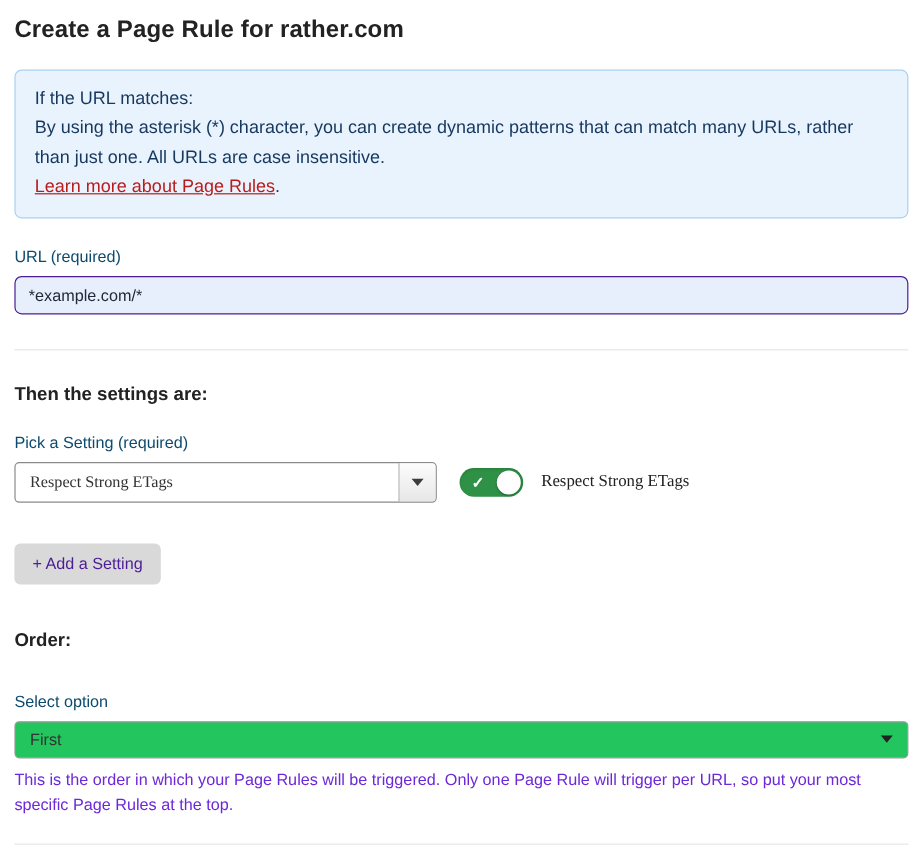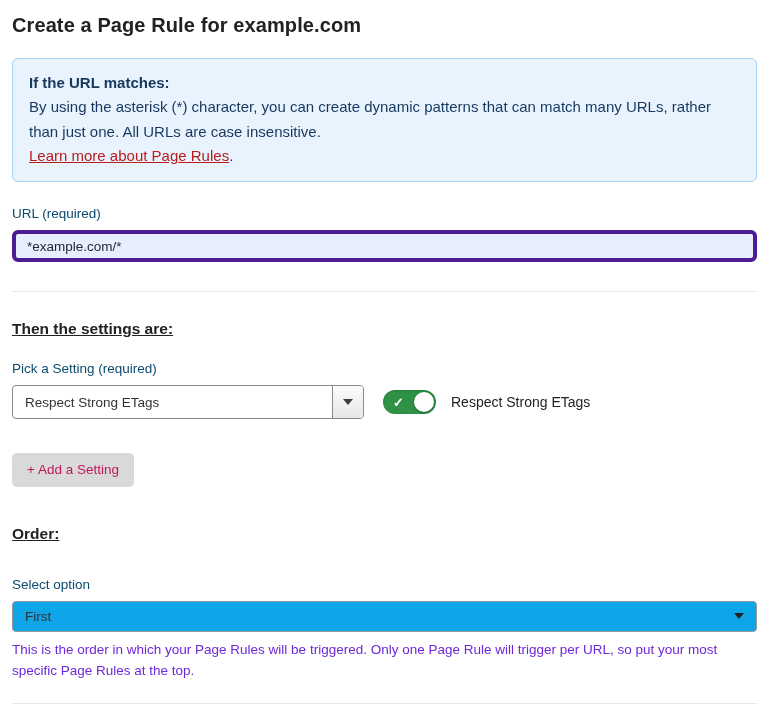--- a/index.html
+++ b/index.html
@@ -16,43 +16,43 @@
   .info-box {
     background: #e9f3fd;
     border: 1px solid #a9cff2;
     border-radius: 6px;
     padding: 12px 16px 13px 16px;
     color: #16385f;
     font-size: 15px;
     line-height: 1.62;
     margin-bottom: 24px;
   }
-  .info-heading { font-weight: 700; }
+  .info-heading { font-weight: 400; }
   .info-link { color: #b91c1c; text-decoration: underline; cursor: pointer; }
 
   .field-label { font-size: 13.5px; color: #0c4a6e; margin-bottom: 9px; display: block; }
 
   .url-input {
     width: 100%; height: 32px;
     background: #e8effc;
-    border: 4px solid #4c1d95;
+    border: 1px solid #4c1d95;
     border-radius: 6px;
     padding: 0 11px;
     font-size: 13.5px;
     color: #20293a;
     font-family: "Liberation Sans", sans-serif;
   }
 
   hr.divider { border: none; border-top: 1px solid #e6e6e6; margin: 29px 0 28px 0; }
   hr.divider-footer { border: none; border-top: 1px solid #e6e6e6; margin: 21px 0 0 0; }
 
-  h2.section-heading { font-size: 15.5px; font-weight: 700; color: #222; margin-bottom: 23px; text-decoration: underline; }
+  h2.section-heading { font-size: 15.5px; font-weight: 700; color: #222; margin-bottom: 23px; }
   h2.order-heading { margin-bottom: 34px; }
 
-  .setting-row { display: flex; align-items: center; gap: 19px; margin-bottom: 34px; }
+  .setting-row { display: flex; align-items: center; gap: 19px; margin-bottom: 34px; font-family: Liberation Serif, serif; }
 
   .custom-select {
     width: 352px; height: 34px;
     border: 1px solid #8a8a8a;
     border-radius: 4px;
     background: #fff;
     display: flex; align-items: stretch;
     cursor: pointer;
   }
   .custom-select .select-value {
@@ -96,47 +96,47 @@
 
   .btn {
     display: inline-block;
     border: none; border-radius: 5px;
     font-size: 13.5px;
     font-family: "Liberation Sans", sans-serif;
     padding: 9px 15px;
     cursor: pointer;
     line-height: 1;
   }
-  .btn-gray { background: #d9d9d9; color: #be185d; }
+  .btn-gray { background: #d9d9d9; color: #4c1d95; }
   .btn-primary { background: #0051c3; color: #ffffff; padding: 10px 19px; }
   .add-setting { margin-bottom: 38px; padding: 10px 15px; }
 
   .order-select {
     width: 100%; height: 31px;
     border: 1px solid #999;
     border-radius: 4px;
-    background: #0ea5e9;
+    background: #22c55e;
     display: flex; align-items: center; justify-content: space-between;
     padding: 0 12px;
     font-size: 13.5px; color: #333;
     cursor: pointer;
     margin-bottom: 7px;
   }
   .order-select .caret-down { border-top-color: #222; }
 
   .help-text { font-size: 13.5px; color: #6d28d9; line-height: 1.6; max-width: 745px; }
 
   .footer { display: flex; align-items: center; gap: 10px; padding: 17px 0 0 0; }
 </style>
 </head>
 <body>
 
 <div class="page">
 
-  <h1 class="page-title">Create a Page Rule for example.com</h1>
+  <h1 class="page-title">Create a Page Rule for rather.com</h1>
 
   <div class="info-box">
     <div class="info-heading">If the URL matches:</div>
     <div class="info-body">By using the asterisk (*) character, you can create dynamic patterns that can match many URLs, rather than just one. All URLs are case insensitive.</div>
     <div class="info-link-row"><a class="info-link">Learn more about Page Rules</a><span>.</span></div>
   </div>
 
   <label class="field-label">URL (required)</label>
   <input class="url-input" type="text" value="*example.com/*" style="">
 

